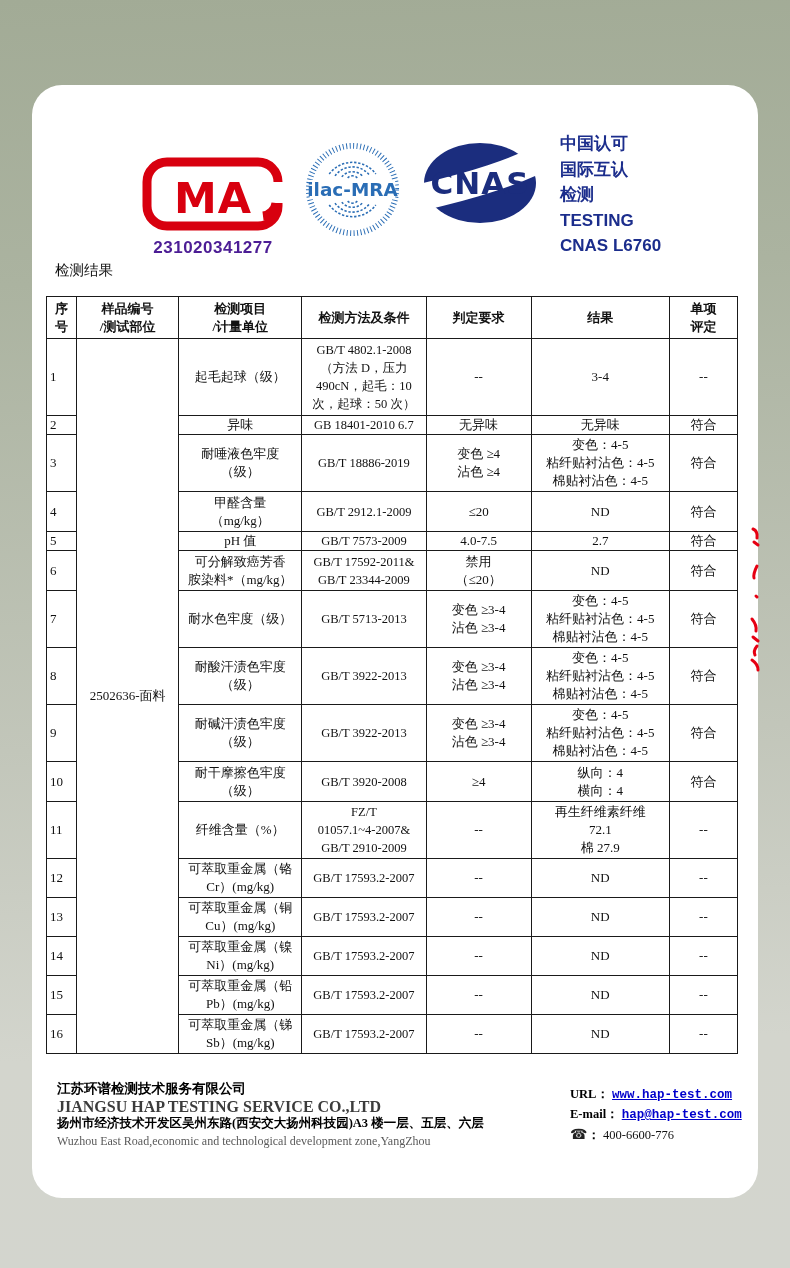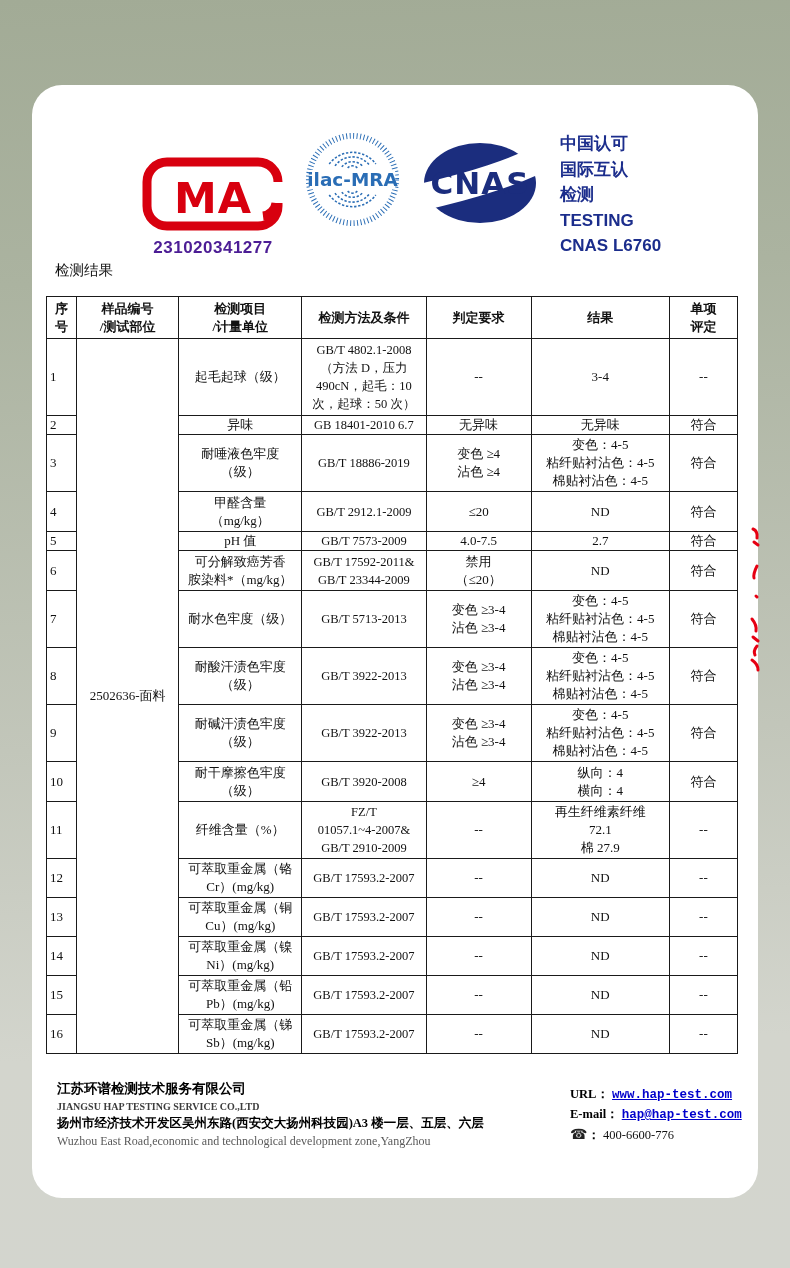--- a/index.html
+++ b/index.html
@@ -9,21 +9,21 @@
     font-family:"Liberation Serif","DejaVu Serif",serif;color:#111;
   }
   .card{
     position:absolute;left:32px;top:85px;width:726px;height:1113px;
     background:#ffffff;border-radius:30px;
   }
   
   .cma-block{position:absolute;left:105px;top:58px;width:152px;text-align:center;margin-top:14px;}
   .cma-number{color:#4c1d95;font-family:"Liberation Sans","DejaVu Sans",sans-serif;
     font-weight:bold;font-size:17px;letter-spacing:.5px;margin-top:2px;}
-  .ilac-block{position:absolute;left:272px;top:46px;}
+  .ilac-block{position:absolute;left:272px;top:56px;}
   .cnas-block{position:absolute;left:390px;top:57px;}
   .accr-text{position:absolute;left:528px;top:46px;color:#1b2d8c;font-weight:bold;
     font-family:"Liberation Sans","DejaVu Sans",sans-serif;font-size:17px;line-height:25.5px;}
   
   .section-title{position:absolute;left:23px;top:176px;font-size:14.5px;font-weight:normal;}
   
   table.results{
     position:absolute;left:14px;top:211px;width:692px;
     border-collapse:collapse;table-layout:fixed;
   }
@@ -31,21 +31,21 @@
     border:1px solid #1a1a1a;padding:0 2px;text-align:center;vertical-align:middle;
     font-size:13px;line-height:18px;white-space:pre-line;overflow:hidden;
     font-family:"Liberation Serif","DejaVu Serif",serif;font-weight:normal;
   }
   table.results th{font-weight:bold;}
   table.results td.c-no{text-align:left;padding-left:3px;}
   table.results td.c-method{font-size:12.5px;}
   
   .footer-left{position:absolute;left:25px;top:995px;line-height:17.5px;}
   .f-cn{font-weight:bold;font-size:13.5px;color:#000;}
-  .f-en{font-weight:bold;font-size:10px;color:#3c3c3c;font-family:"Liberation Serif",serif;}
+  .f-en{font-weight:bold;font-size:16px;color:#3c3c3c;font-family:"Liberation Serif",serif;}
   .f-addr-cn{font-weight:bold;font-size:12.5px;color:#000;}
   .f-addr-en{font-size:12px;color:#5a5a5a;}
   .footer-right{position:absolute;left:538px;top:1000px;line-height:19px;font-size:12.5px;}
   .footer-right .lbl{font-weight:bold;color:#000;}
   .footer-right a{color:#0000cc;font-weight:bold;text-decoration:underline;
     font-family:Liberation Mono, monospace;}
   .phone-icon{font-size:14px;color:#222;}
   
   .seal{position:absolute;left:748px;top:520px;z-index:5;}
 </style>

